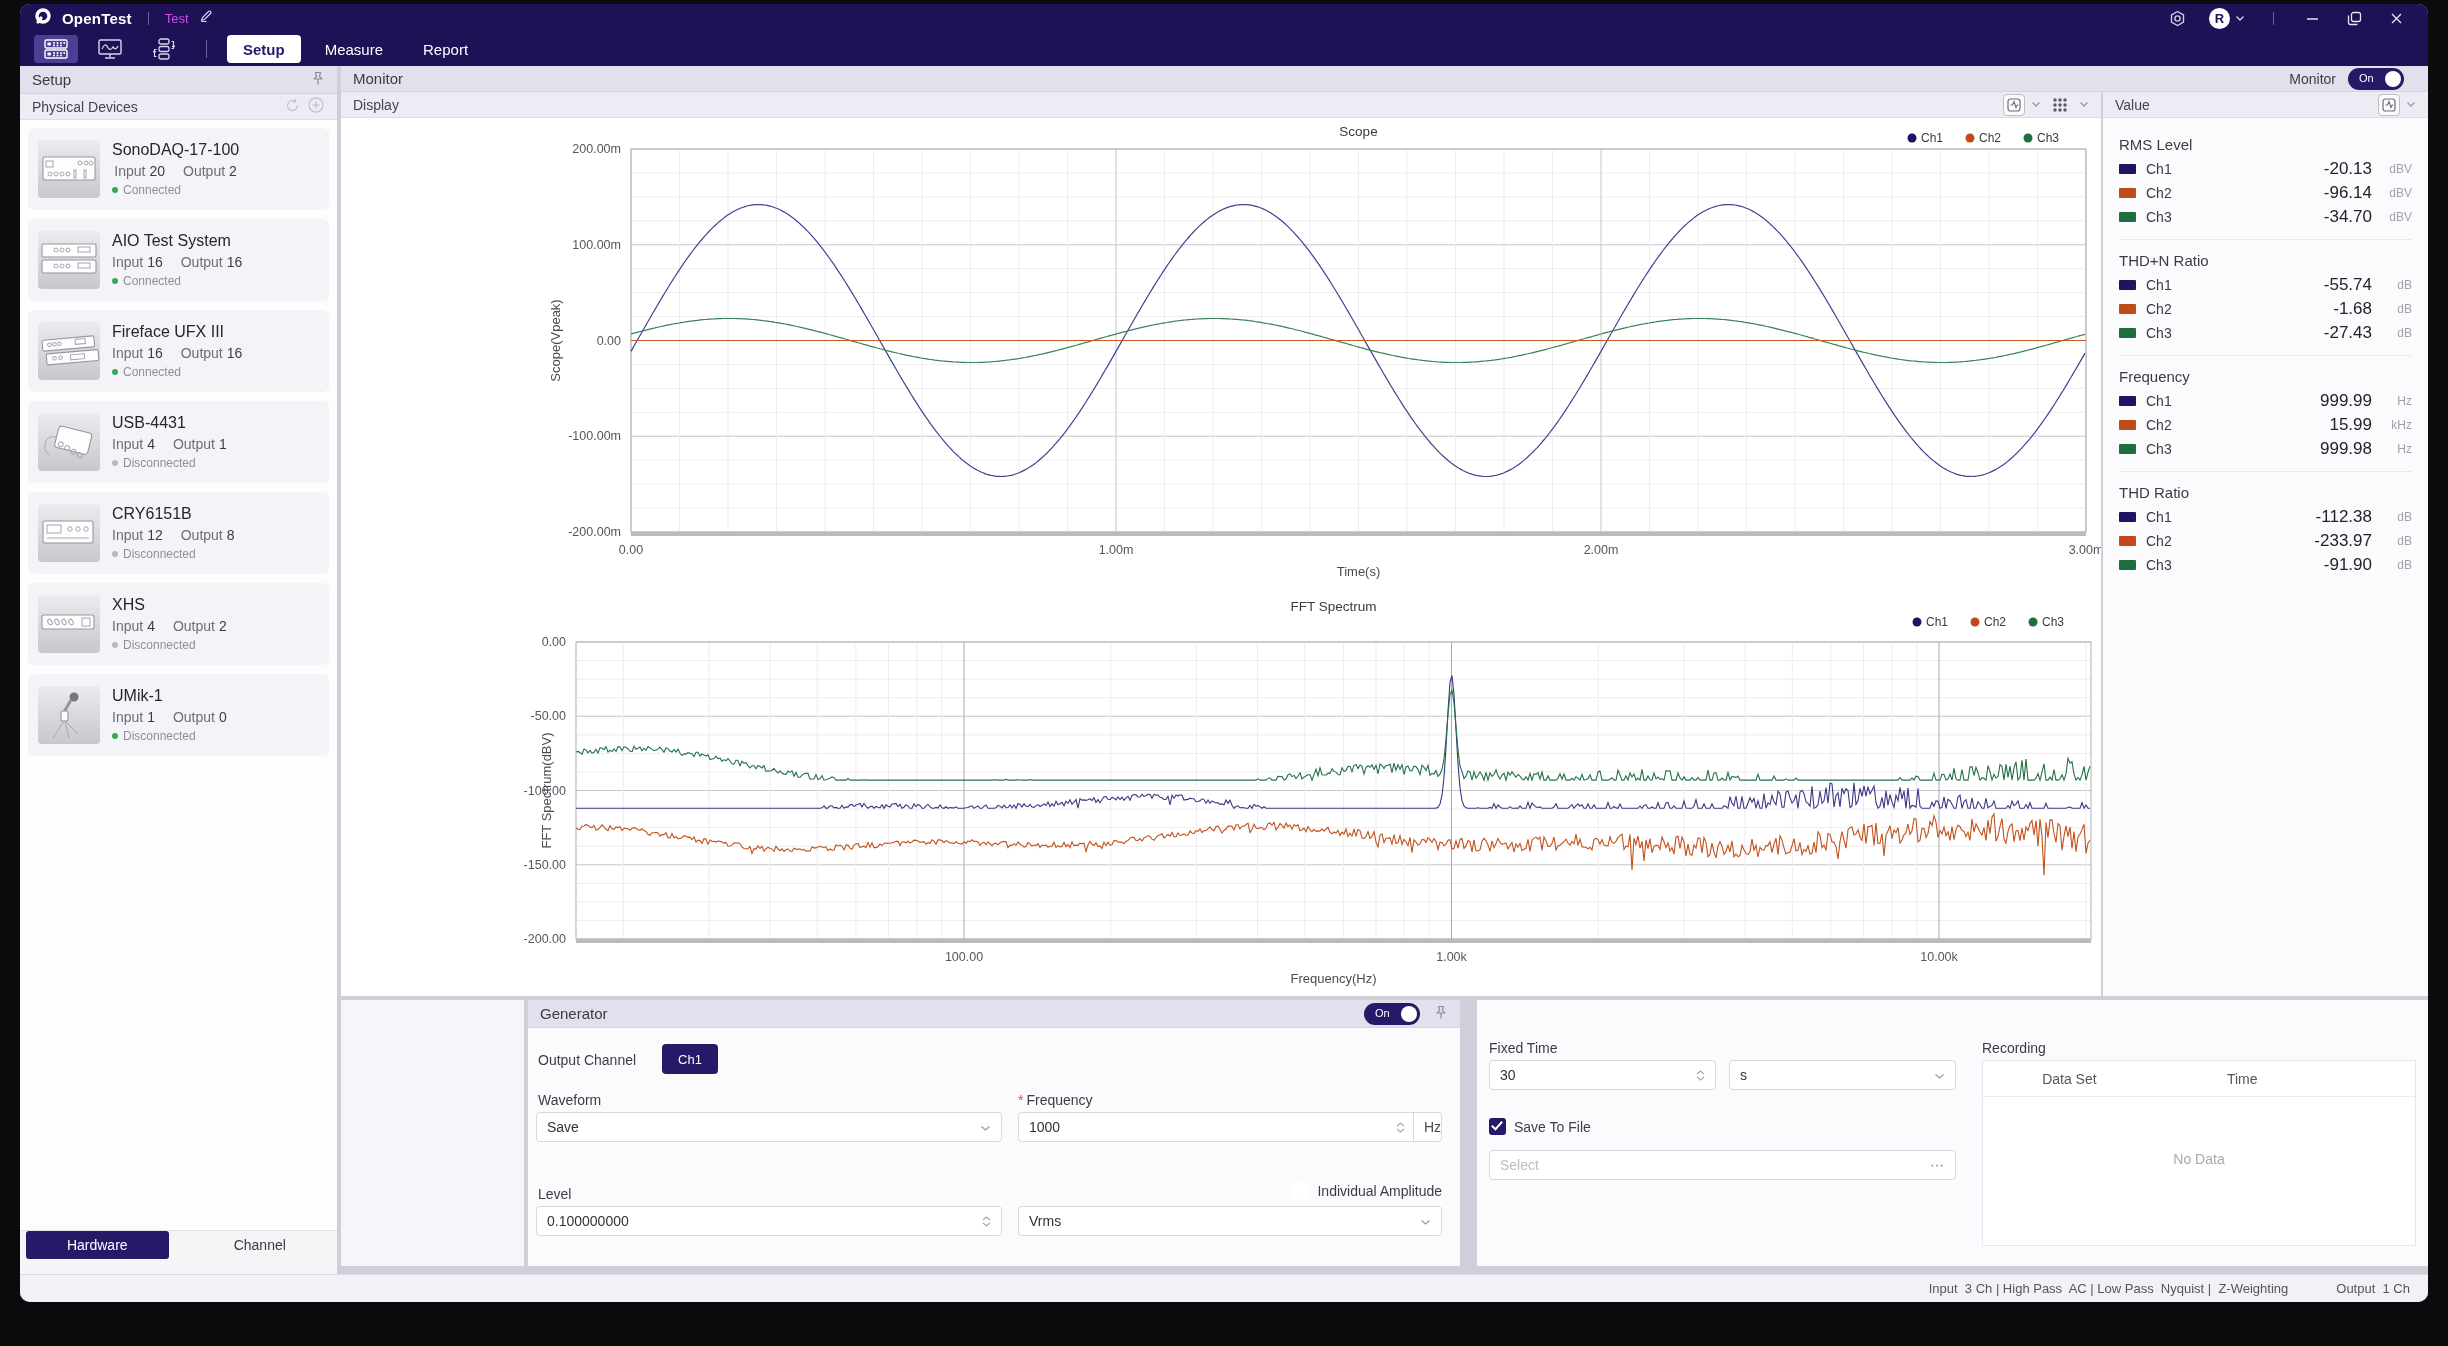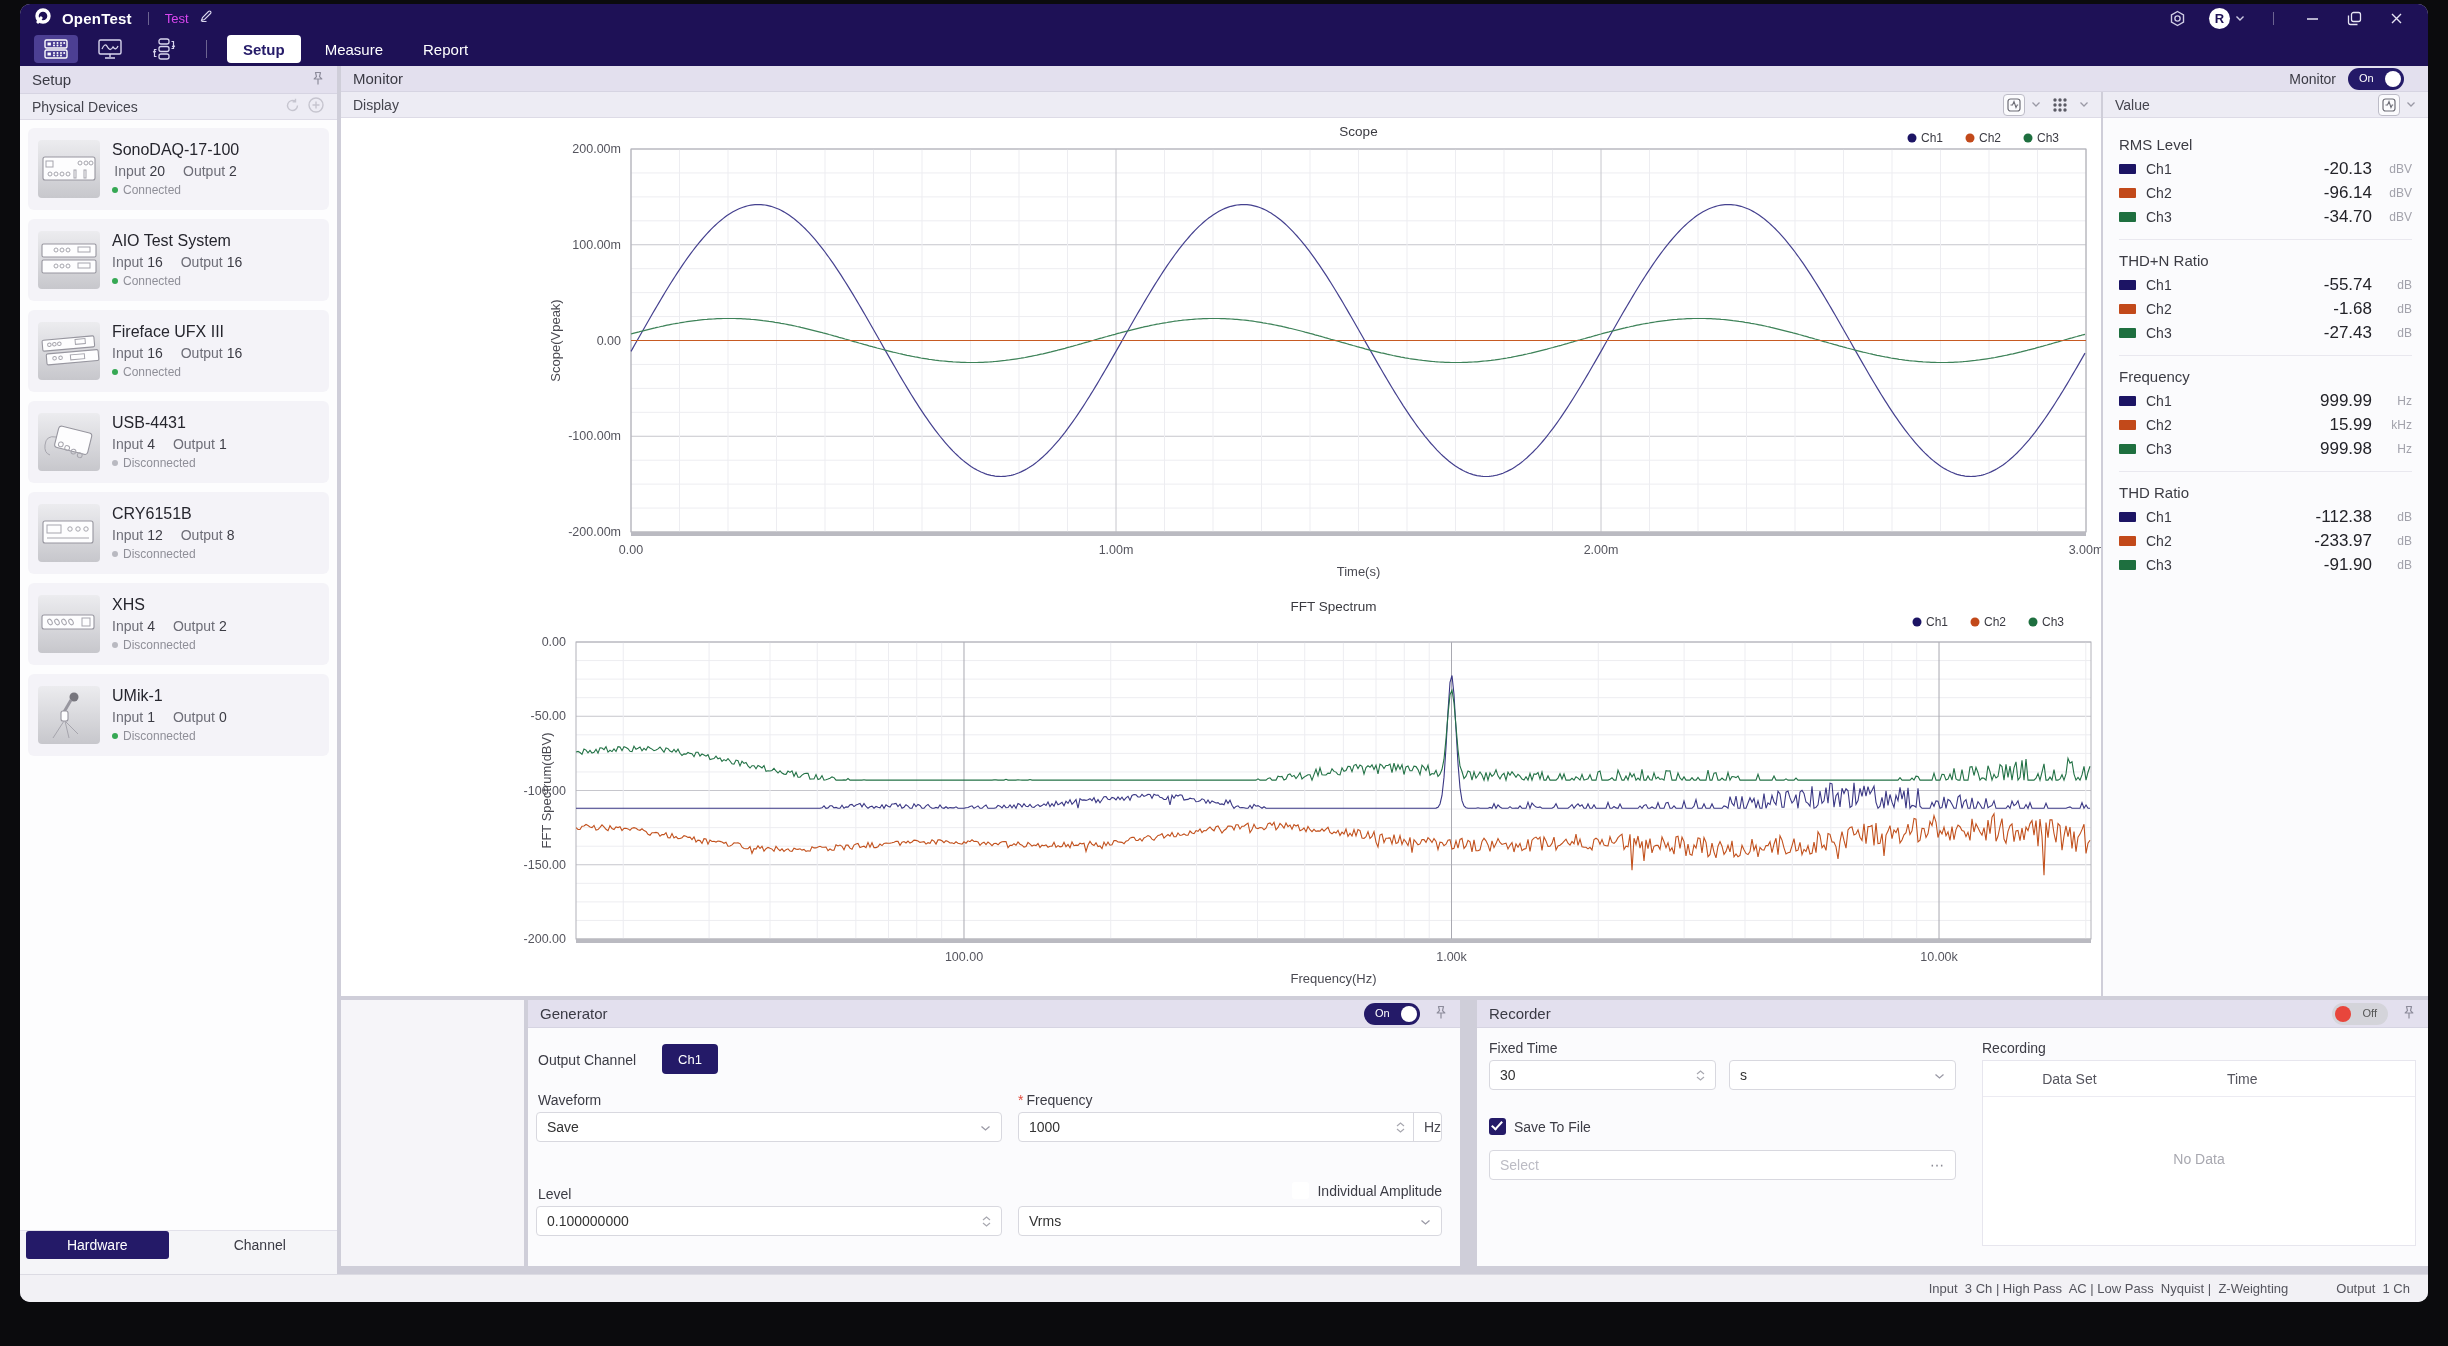--- a/index.html
+++ b/index.html
@@ -744,34 +744,20 @@
       </div>
       <div class="field" style="left:490px;top:206px;width:424px;">
         <span>Vrms</span>
         <span class="chev"><svg width="11" height="7" viewBox="0 0 11 7">
               <path d="M1.5 1.5 L5.5 5 L9.5 1.5" fill="none" stroke="#9a99a5" stroke-width="1.3"></path>
             </svg></span>
       </div>
     </section>
 
     <section class="panel recorder">
-      <div class="phead">
-        <span>Recorder</span>
-        <span class="tools">
-          <span class="toggle off">
-            <span class="knob"></span>
-              <span class="tlabel">Off</span>
-          </span>
-          <span>
-            <svg width="14" height="15" viewBox="0 0 14 15">
-                <path d="M4.5 1.5 h5 l-1 4.2 2.3 2.3 H3.2 l2.3-2.3 Z M7 8 v5.5" fill="none" stroke="#8d8c9b" stroke-width="1.2" stroke-linejoin="round"></path>
-              </svg>
-          </span>
-        </span>
-      </div>
       <span class="flabel" style="left:12px;top:40px;">Fixed Time</span>
       <div class="field" style="left:12px;top:60px;width:227px;">
         <input value="30" style="">
         <span class="spinner">
           <svg width="9" height="5" viewBox="0 0 9 5">
               <path d="M1 4 L4.5 1 L8 4" fill="none" stroke="#a8a8b0" stroke-width="1.2"></path>
             </svg>
           <svg width="9" height="5" viewBox="0 0 9 5">
               <path d="M1 1 L4.5 4 L8 1" fill="none" stroke="#a8a8b0" stroke-width="1.2"></path>
             </svg>

